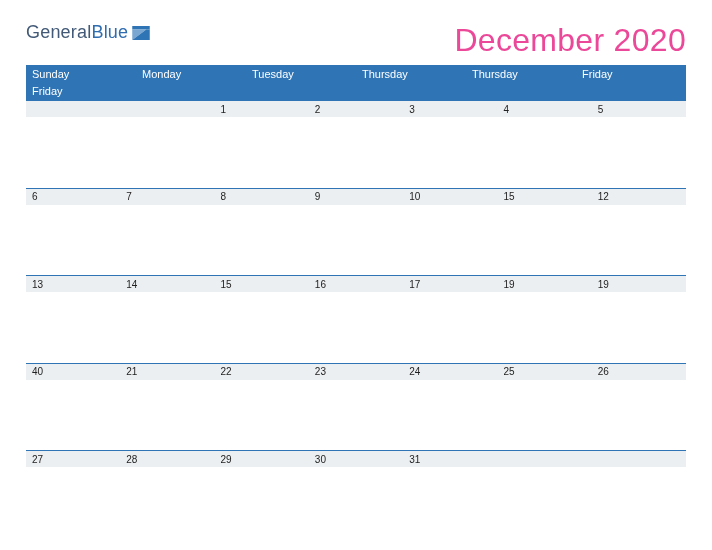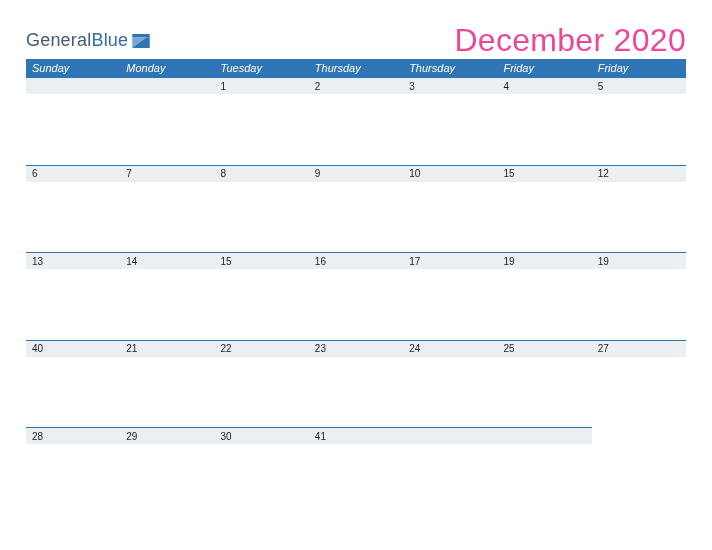--- a/index.html
+++ b/index.html
@@ -1,24 +1,24 @@
 <!DOCTYPE html>
 <html><head>
 <meta charset="utf-8">
 <style>
   * { box-sizing: border-box; margin: 0; padding: 0; }
   html, body { width: 712px; height: 550px; font-family: Arial, Helvetica, sans-serif; background: #fff; }
   .page { padding: 22px 26px 0 26px; }
-  .header { display: flex; justify-content: space-between; align-items: center; }
+  .header { display: flex; justify-content: space-between; align-items: flex-start; margin-bottom: 6px; }
   .logo { display: flex; align-items: center; gap: 4px; }
   .logo-text { font-size: 18px; font-weight: 400; color: #425a77; letter-spacing: 0.2px; }
   .logo-text .g2 { color: #2f6daf; }
   .logo-icon { width: 18px; height: 14px; }
   .title { font-size: 32px; font-weight: 400; color: #ec4899; letter-spacing: 0.3px; }
-  .weekday-row { display: grid; grid-template-columns: repeat(7, 1fr); background: #2f74b5; border-top: 1px solid #2f74b5; font-style: italic; }
+  .weekday-row { display: grid; grid-template-columns: repeat(6, 1fr); background: #2f74b5; border-top: 1px solid #2f74b5; }
   .weekday { font-size: 11px; color: #fff; padding: 2px 6px 3px 6px; font-weight: 400; }
   .grid { display: grid; grid-template-columns: repeat(7, 1fr); }
   .cell { height: 87.5px; border-top: 1px solid #2f74b5; position: relative; }
   .cell-num-band { background: #eceff1; height: 16px; width: 100%; display: flex; align-items: center; }
   .cell-num { font-size: 10px; color: #222; padding-left: 6px; }
 </style>
 </head>
 <body>
 
 <div class="page">
@@ -173,20 +173,25 @@
     <div class="cell">
         <div class="cell-num-band">
           <span class="cell-num">24</span>
         </div>
       </div>
     <div class="cell">
         <div class="cell-num-band">
           <span class="cell-num">25</span>
         </div>
       </div>
+    <div class="cell">
+        <div class="cell-num-band">
+          <span class="cell-num">26</span>
+        </div>
+      </div>
 
     <div class="cell">
         <div class="cell-num-band">
           <span class="cell-num">27</span>
         </div>
       </div>
     <div class="cell">
         <div class="cell-num-band">
           <span class="cell-num">28</span>
         </div>
@@ -196,21 +201,21 @@
           <span class="cell-num">29</span>
         </div>
       </div>
     <div class="cell">
         <div class="cell-num-band">
           <span class="cell-num">30</span>
         </div>
       </div>
     <div class="cell">
         <div class="cell-num-band">
-          <span class="cell-num">41</span>
+          <span class="cell-num">31</span>
         </div>
       </div>
     <div class="cell empty">
         <div class="cell-num-band"></div>
       </div>
     <div class="cell empty">
         <div class="cell-num-band"></div>
       </div>
   </div>
 </div>

